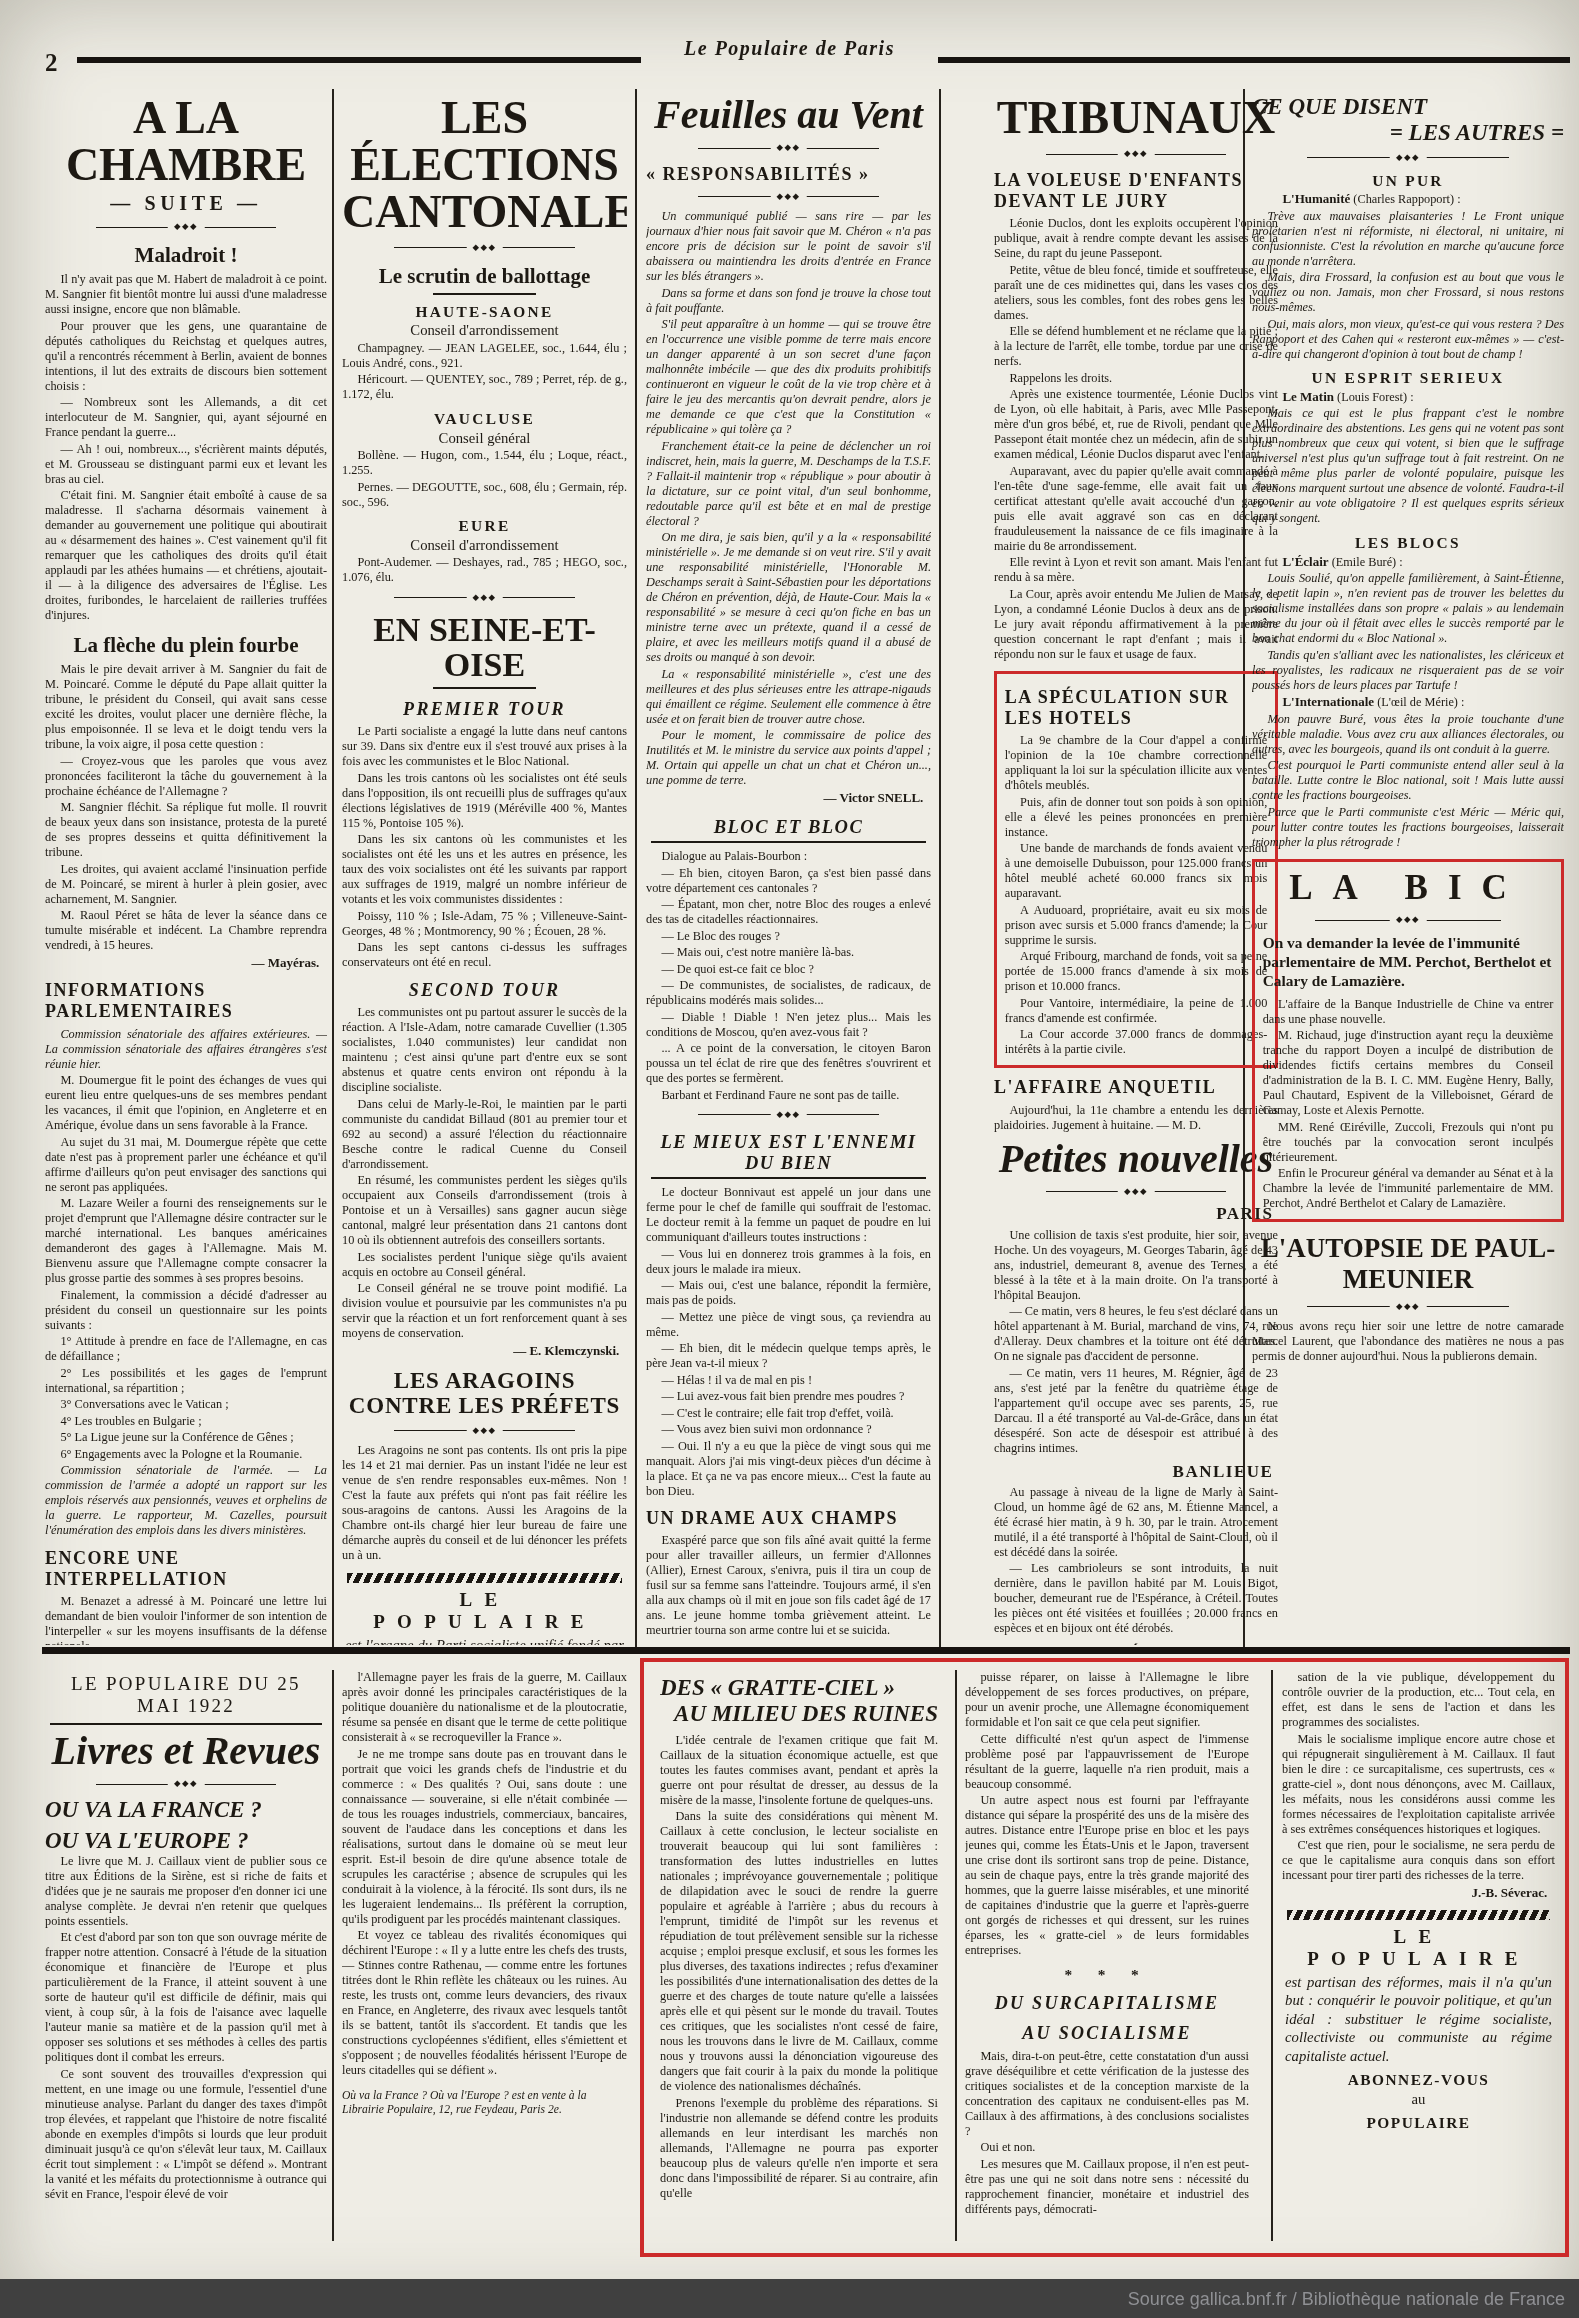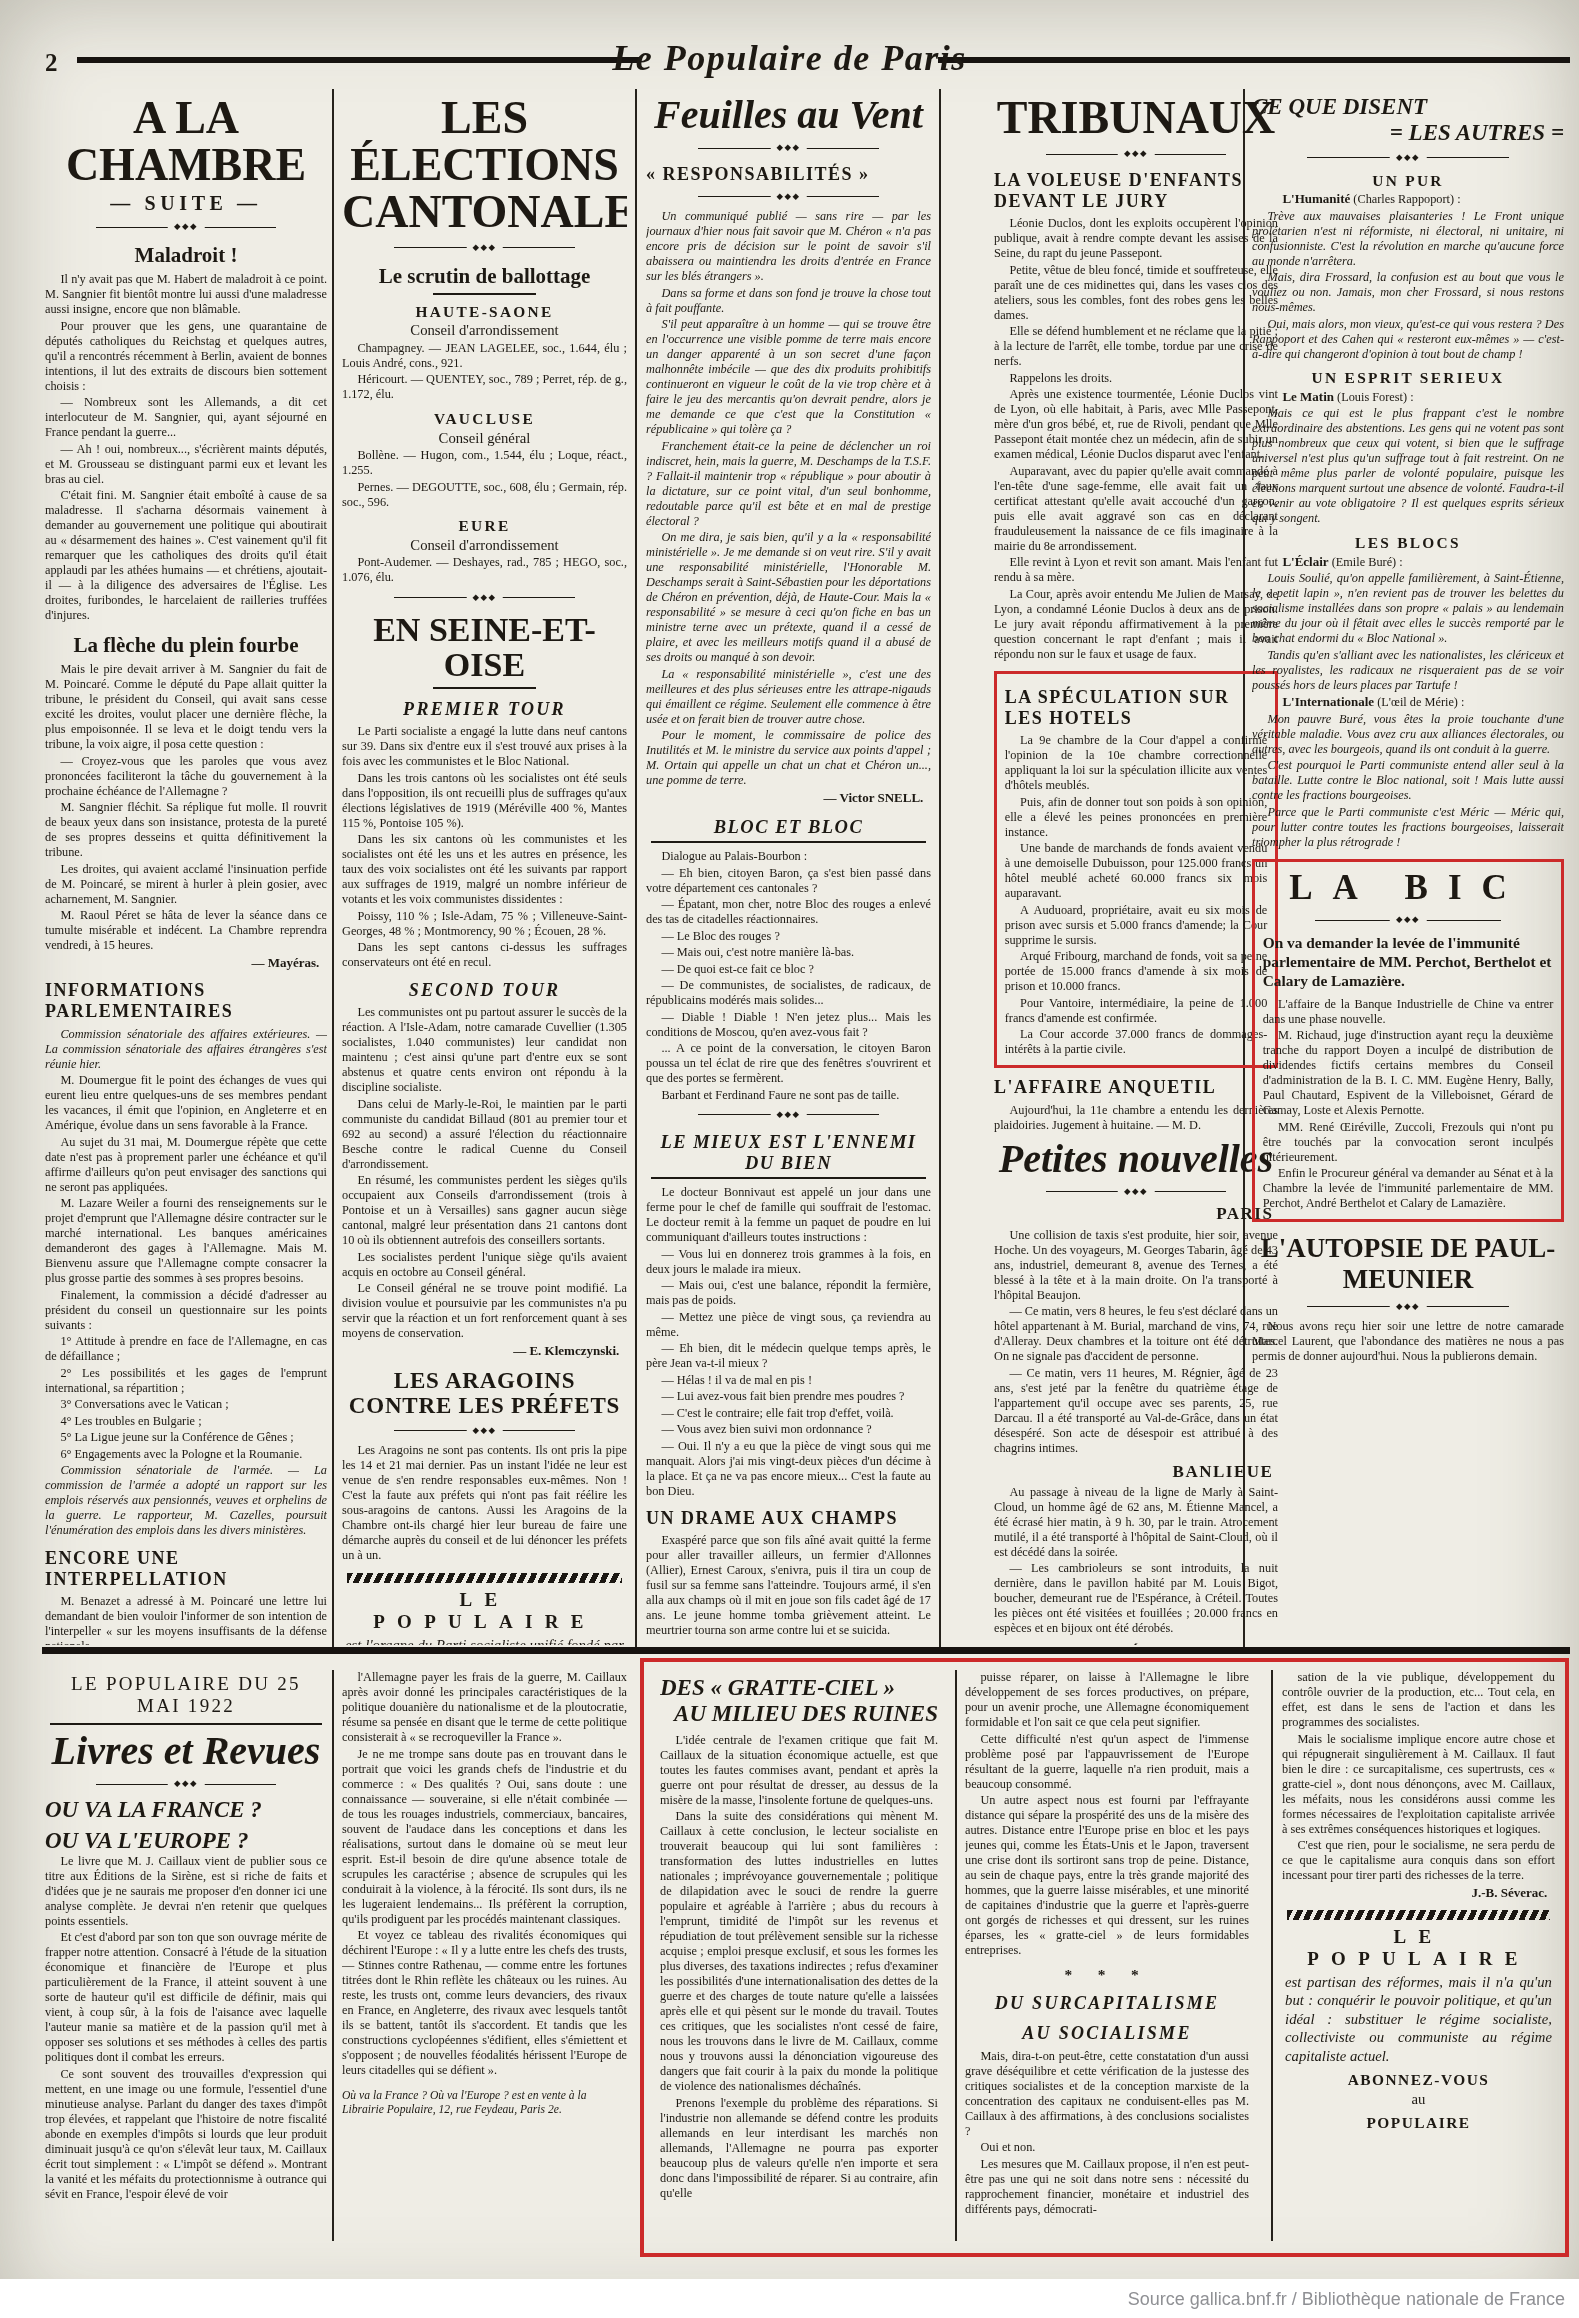--- a/index.html
+++ b/index.html
@@ -5,21 +5,21 @@
   html,body{margin:0;padding:0;background:#d8d5cd;}
   #paper{position:relative;width:1579px;height:2319px;background:#efede5;overflow:hidden;
          font-family:"Liberation Serif","DejaVu Serif",serif;color:#1d1913;
          box-shadow:inset 0 0 93px rgba(90,85,70,.35);}
   
   .pageno{position:absolute;left:45px;top:49px;font-size:25px;font-weight:bold;}
   .mast-bar{position:absolute;top:57px;height:6.2px;background:#171310;}
   .mast-bar.l{left:77px;width:564px;}
   .mast-bar.r{left:938px;width:632px;}
   .mast-title{position:absolute;left:0;right:0;top:37px;text-align:center;
-              font-size:36px;font-weight:bold;font-style:italic;letter-spacing:1.5px;}
+              font-size:20px;font-weight:bold;font-style:italic;letter-spacing:1.5px;}
   
   .col{position:absolute;top:89px;height:1556px;overflow:hidden;}
   .bcol{position:absolute;top:1670px;height:577px;overflow:hidden;}
   .vrule{position:absolute;width:1.5px;background:#26221c;}
   .hdiv{position:absolute;left:42px;width:1528px;top:1647px;height:7px;background:#171310;}
   
   .red-frame{border:3.9px solid #cc2a2a;padding:3.1px 7.7px 6.2px;margin:9.3px 0;}
   .red-abs{position:absolute;left:640px;top:1658px;width:921px;height:591px;
            border:4.6px solid #cc2a2a;pointer-events:none;z-index:6;}
   
@@ -52,21 +52,21 @@
   .boldsub{font-size:15.4px;font-weight:bold;line-height:1.25;text-align:left;margin:6.2px 0;}
   .fnote{font-size:11.6px;font-style:italic;line-height:1.2;margin-top:10.8px;}
   .orn{position:relative;height:12.3px;margin:6.2px 23px;}
   .orn::before{content:"";position:absolute;left:12%;right:12%;top:5.4px;border-top:1.5px solid #1d1913;}
   .orn::after{content:"◆◆◆";position:absolute;left:50%;transform:translateX(-50%);top:0;
               background:#efede5;padding:0 6.2px;font-size:8.5px;letter-spacing:1.5px;color:#1d1913;}
   .rulec{width:36%;margin:4.6px auto;border-top:2.3px solid #1d1913;height:0;}
   .wave{height:10px;margin:9.3px 4.6px 4.6px;
         background:repeating-linear-gradient(115deg,#1b1712 0 5.4px,transparent 5.4px 9.3px);}
   .stars{font-size:15.4px;font-weight:bold;text-align:center;letter-spacing:10.8px;margin:7.7px 0 1.5px;}
-  .footer-strip{position:absolute;left:0;right:0;bottom:0;height:40px;background:#ffffff;}
+  .footer-strip{position:absolute;left:0;right:0;bottom:0;height:40px;background:#404040;}
   .source{position:absolute;right:14px;bottom:9.3px;font-size:18px;color:#8f9094;
           font-family:"Liberation Sans","DejaVu Sans",sans-serif;}
 </style>
 </head>
 <body>
 
 <div id="paper">
   <span class="pageno">2</span>
   <div class="mast-bar l"></div>
   <div class="mast-bar r"></div>

